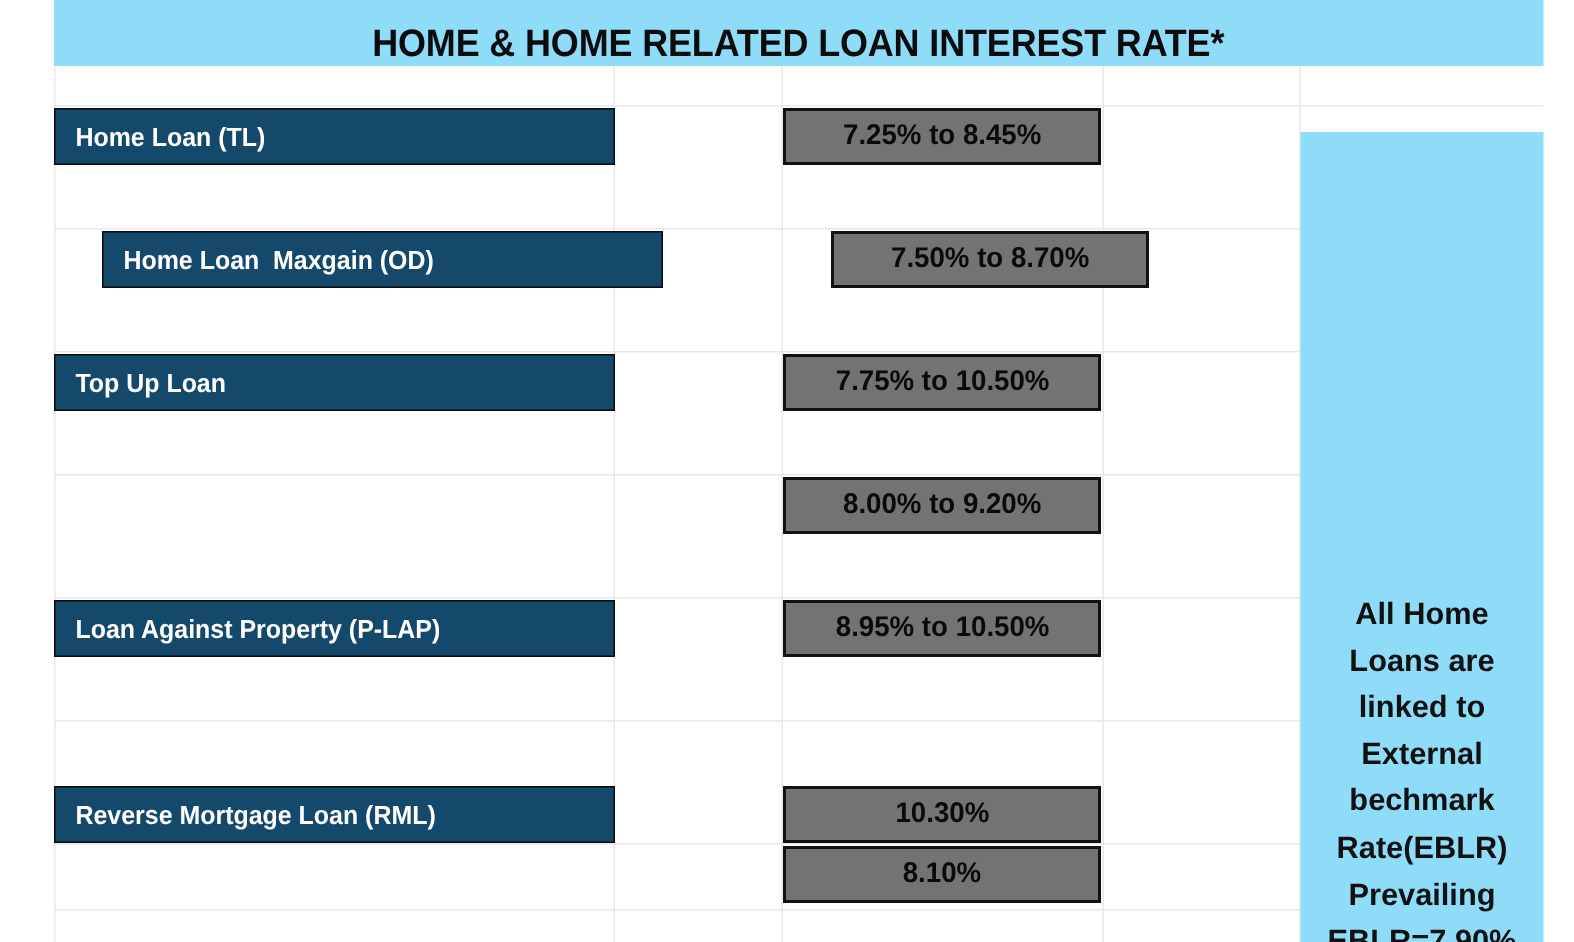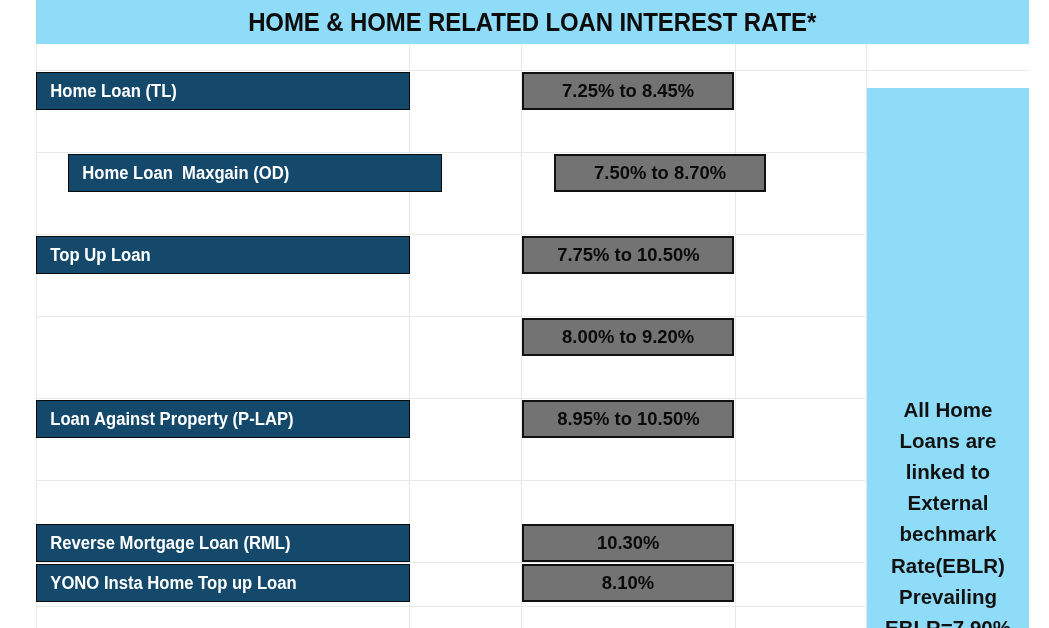--- a/index.html
+++ b/index.html
@@ -32,21 +32,21 @@
 
   
   #title-banner {
     position: absolute;
     left: 36px;
     top: 0px;
     width: 993px;
     height: 44px;
     background: #8edcf7;
     display: flex;
-    align-items: center;
+    align-items: flex-end;
     justify-content: center;
   }
   #title-banner .title-text {
     font-size: 25.5px;
     font-weight: bold;
     color: #0c0c0c;
     letter-spacing: -0.1px;
     white-space: nowrap;
     transform: scaleX(0.94);
   }
@@ -187,23 +187,20 @@
   <div class="row" style="top:482px;margin-top:42px;">
     <div class="label-box">
       <span class="label-text">Reverse Mortgage Loan (RML)</span>
     </div>
     <div class="rate-box">
       <span class="rate-text">10.30%</span>
     </div>
   </div>
 
   <div class="row" style="top:564px;">
-    <div class="label-box">
-      <span class="label-text">YONO Insta Home Top up Loan</span>
-    </div>
     <div class="rate-box">
       <span class="rate-text">8.10%</span>
     </div>
   </div>
 
   <div id="note-panel">
     <div class="note-text">All Home Loans are linked to External bechmark Rate(EBLR) Prevailing EBLR=7.90%</div>
   </div>
 
 </div>

